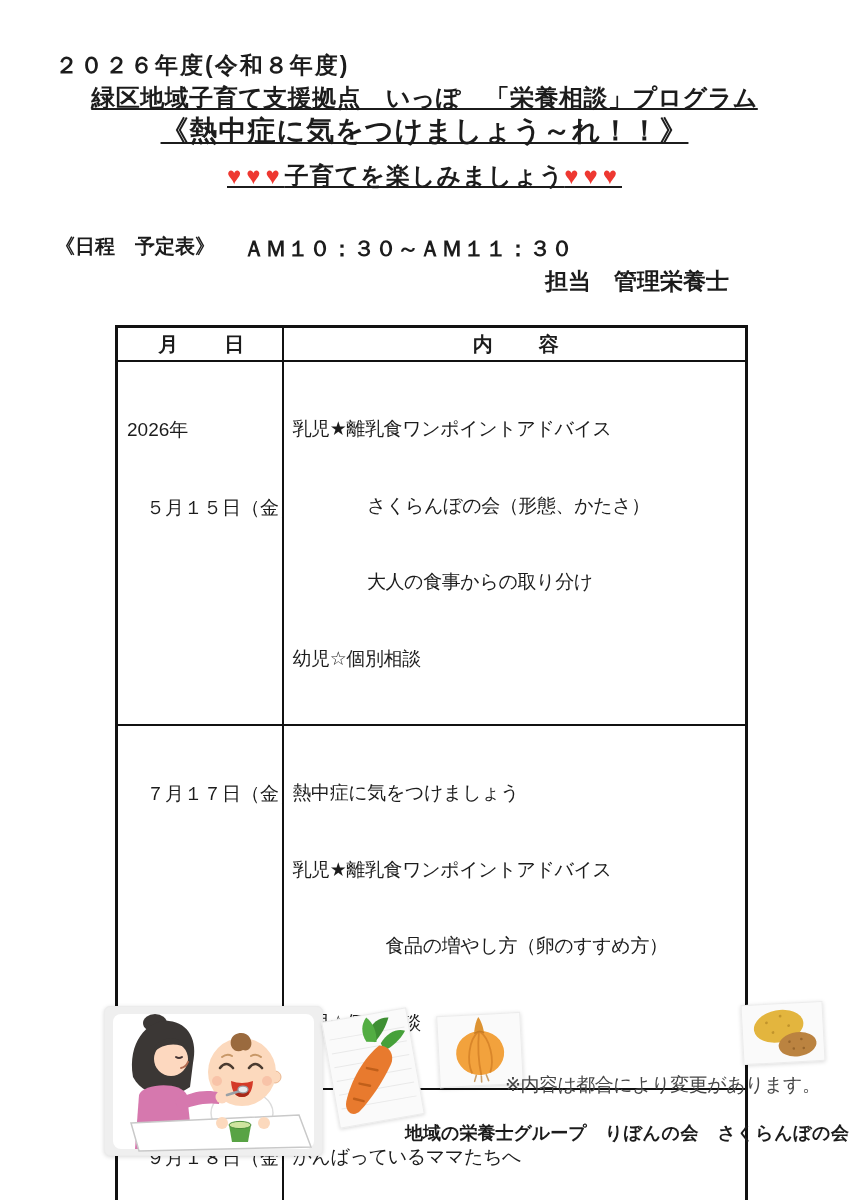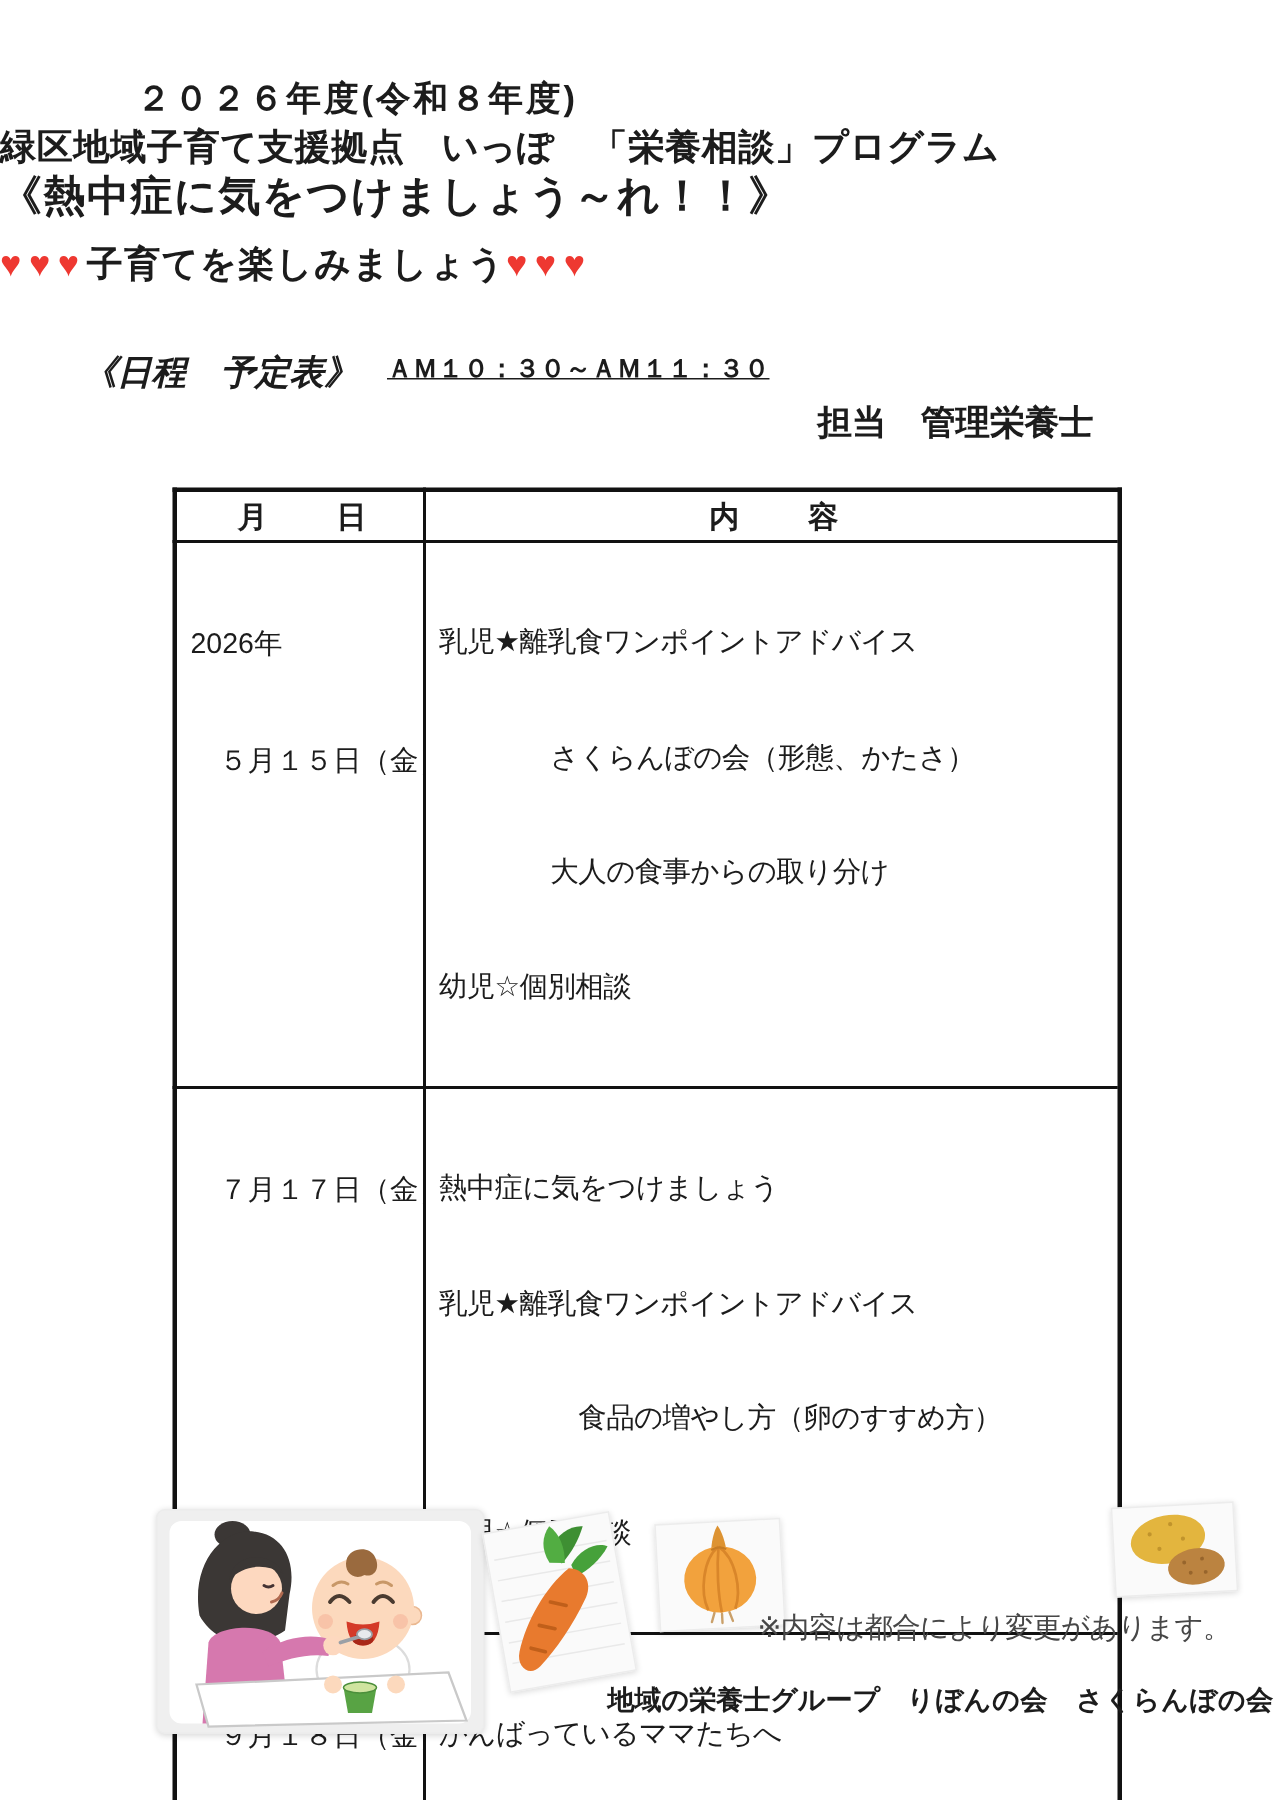--- a/index.html
+++ b/index.html
@@ -3,29 +3,29 @@
 <meta charset="utf-8">
 <style>
   html,body{margin:0;padding:0;}
   body{
     width:849px;height:1200px;background:#ffffff;position:relative;
     font-family:"Liberation Sans","DejaVu Sans",sans-serif;
     color:#1c1c1c;overflow:hidden;
   }
   .abs{position:absolute;white-space:pre;}
   .bold{font-weight:bold;}
-  .center{left:0;width:849px;}
+  .center{left:0;width:849px;text-align:center;text-decoration:underline;}
   
-  .fiscal{left:55px;top:50px;font-size:23px;letter-spacing:2px;margin-left:36px;}
+  .fiscal{left:55px;top:50px;font-size:23px;letter-spacing:2px;}
   .program{top:82px;font-size:24px;letter-spacing:0.5px;}
   .slogan{top:112px;font-size:28px;letter-spacing:1px;}
   .heartline{top:160px;font-size:24px;letter-spacing:1px;}
   .heart{color:#ee3831;letter-spacing:5px;}
-  .sched-head{left:55px;top:233px;font-size:23px;font-style:italic;}
-  .sched-time{left:258px;top:234px;font-size:17px;text-decoration:underline;}
+  .sched-head{left:55px;top:233px;font-size:20px;}
+  .sched-time{left:243px;top:234px;font-size:22px;}
   .staff{left:545px;top:266px;font-size:23px;}
   
   table.sched{
     position:absolute;left:115px;top:325px;width:630px;
     border-collapse:collapse;table-layout:fixed;
     border:3px solid #111111;
   }
   table.sched th,table.sched td{
     border:2px solid #111111;vertical-align:top;
     padding:3px 4px 2px 9px;overflow:hidden;

